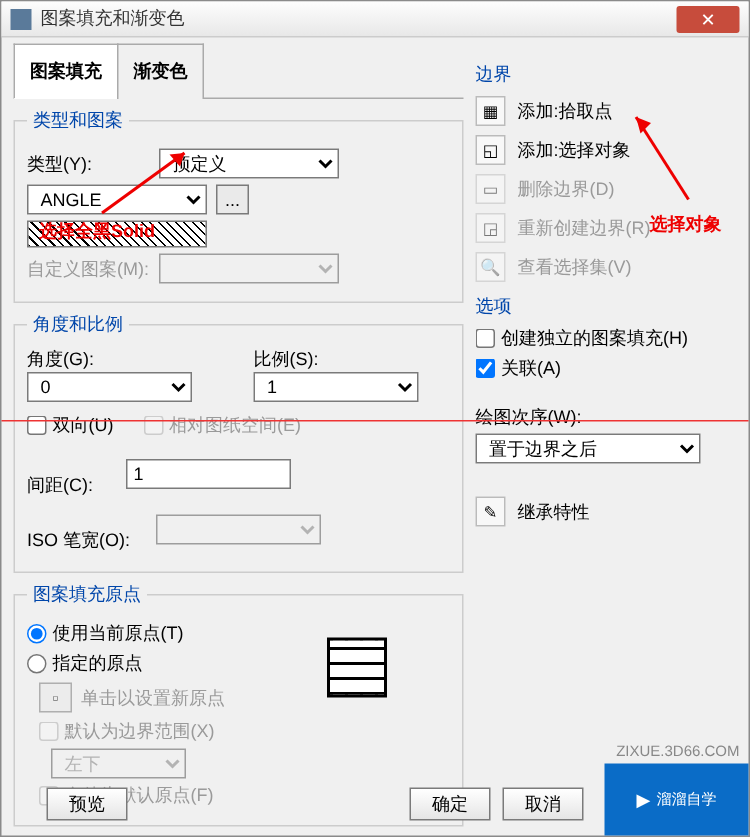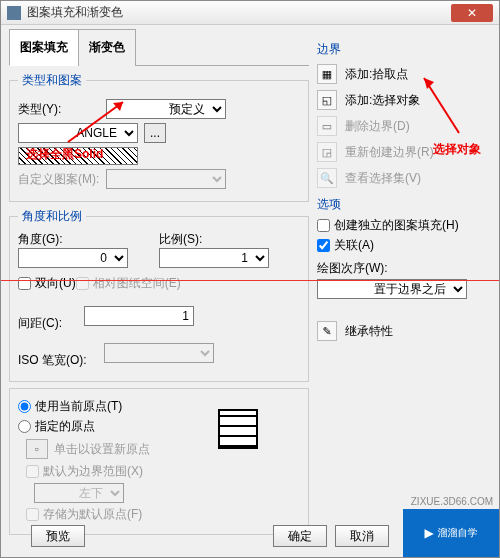--- a/index.html
+++ b/index.html
@@ -14,25 +14,25 @@
     .right-col { flex: 1; padding-top: 4px; }
     .tabs { display: flex; border-bottom: 1px solid #aaa; }
     .tab { padding: 9px 10px; border: 1px solid #aaa; background: #f0f0f0; margin-right: -1px; margin-bottom: -1px; border-bottom: none; font-weight: bold; }
     .tab.active { background: #fff; border-bottom: 1px solid #fff; }
     fieldset { border: 1px solid #ccc; margin: 6px 0; padding: 6px 8px 8px 8px; }
     legend { padding: 0 4px; color: #0046aa; }
     .row { display: flex; align-items: center; margin: 4px 0; gap: 6px; }
     .row .lab { width: 82px; color: #000; }
     .row .lab2 { width: 60px; color: #000; margin-top: 16px; }
     .row .lab.disabled, .lab.disabled { color: #9a9a9a; }
-    select, input[type="text"] { height: 20px; border: 1px solid #7a7a7a; background: #fff; padding: 0 4px; font-size: 12px; text-align: right; }
+    select, input[type="text"] { height: 20px; border: 1px solid #7a7a7a; background: #fff; padding: 0 4px; font-size: 12px; }
     select { width: 120px; }
     .swatch-btn { width: 22px; height: 20px; border: 1px solid #7a7a7a; background: #eaeaea; text-align: center; line-height: 18px; }
     .pattern-preview { width: 120px; height: 18px; border: 1px solid #7a7a7a; background: repeating-linear-gradient(45deg, #000 0 1px, #fff 1px 4px); display: inline-block; }
-    .row2col { display: flex; }
+    .row2col { display: flex; gap: 20px; }
     .row2col > div { flex: 1; }
     .chk { display: flex; align-items: center; gap: 4px; margin: 3px 0; }
     .chk input { width: 13px; height: 13px; }
     .radio { display: flex; align-items: center; gap: 4px; margin: 3px 0; }
     .radio input { width: 13px; height: 13px; }
     .section-title { color: #0046aa; margin: 8px 0 4px 0; }
     .rlist { display: flex; align-items: center; gap: 8px; margin: 6px 0; }
     .ricon { width: 20px; height: 20px; border: 1px solid #bbb; background: #f8f8f8; display: flex; align-items: center; justify-content: center; font-size: 11px; }
     .ricon.disabled { opacity: .5; }
     .rtxt.disabled { color: #9a9a9a; }
@@ -116,20 +116,21 @@
           <span class="lab2">间距(C):</span>
           <input type="text" style="width: 110px;" value="1">
         </div>
         <div class="row">
           <span class="lab2 disabled" style="width:80px">ISO 笔宽(O):</span>
           <select class="disabled-input" disabled="" style="width:110px"><option></option></select>
         </div>
       </fieldset>
 
       <fieldset class="origin-block" style="position:relative">
+        <legend>图案填充原点</legend>
         <label class="radio">
             <input type="radio" name="orig" checked="" style="">
             <span>使用当前原点(T)</span>
           </label>
         <label class="radio">
             <input type="radio" name="orig" style="">
             <span>指定的原点</span>
           </label>
         <div class="indent">
           <div class="row">
@@ -175,21 +176,21 @@
 
       <div class="section-title">选项</div>
       <label class="chk">
           <input type="checkbox" style="">
           <span>创建独立的图案填充(H)</span>
         </label>
       <label class="chk">
           <input type="checkbox" checked="" style="">
           <span>关联(A)</span>
         </label>
-      <div style="margin-top:6px">绘图次序(W):</div>
+      <div style="margin-top:16px">绘图次序(W):</div>
       <select style="width:150px;margin-top:2px"><option>置于边界之后</option></select>
 
       <div class="rlist" style="margin-top:22px">
         <span class="ricon">✎</span>
         <span>继承特性</span>
       </div>
     </div>
   </div>
 
   <button class="btn preview-btn">预览</button>

